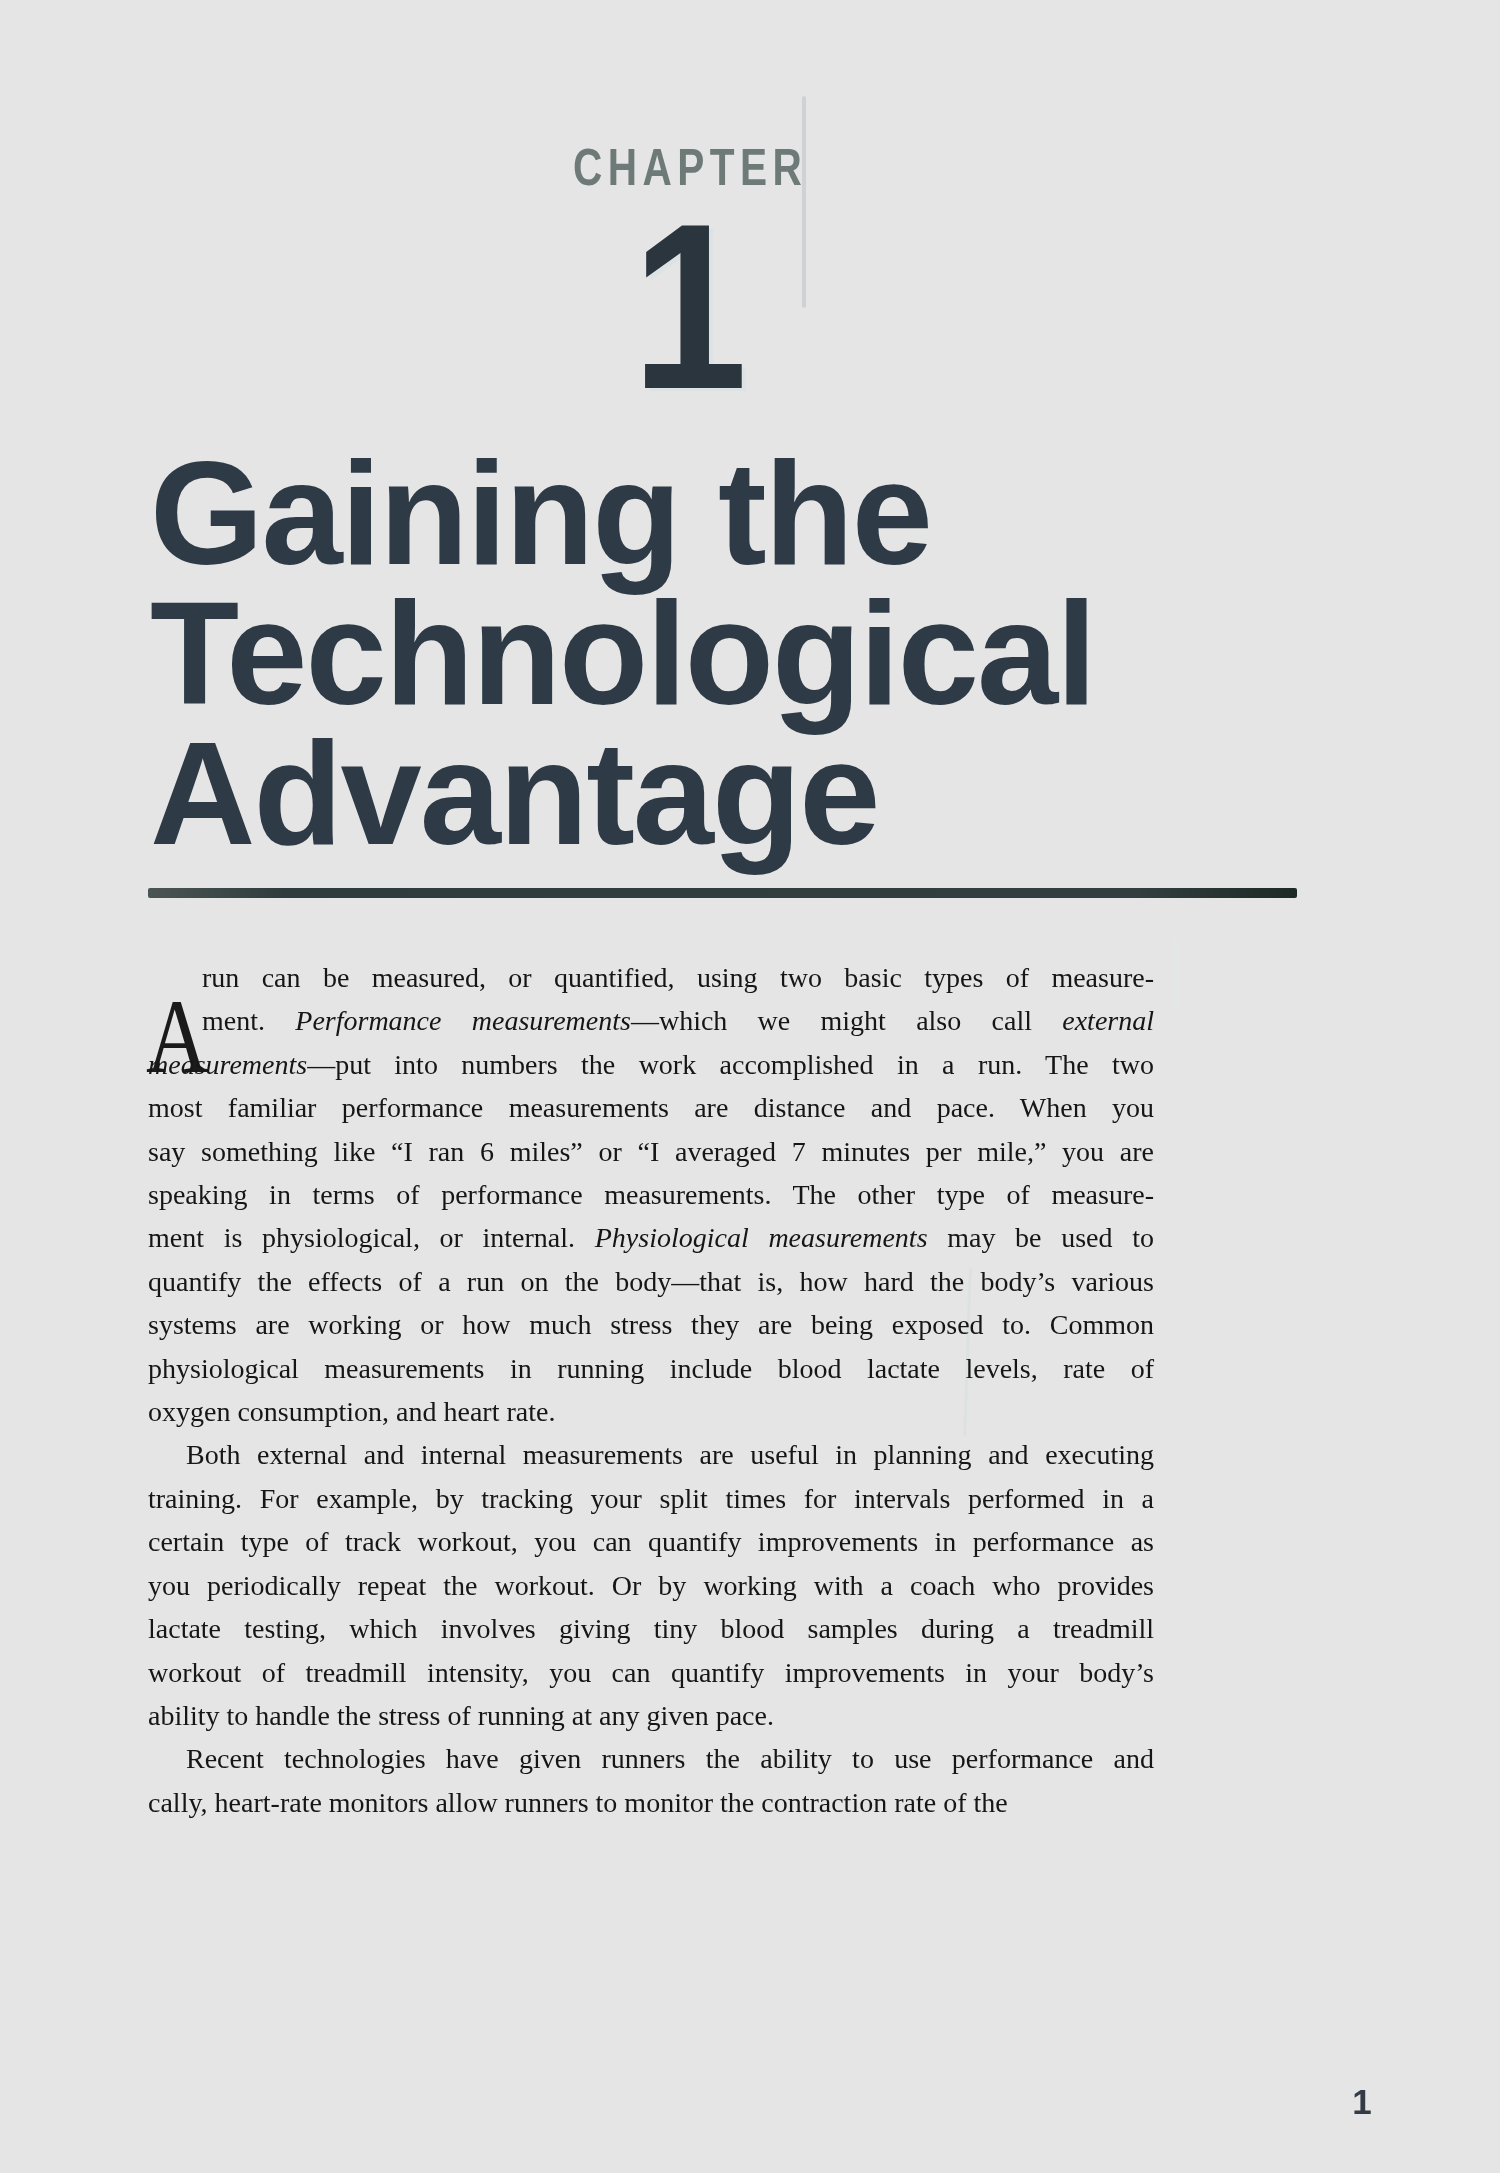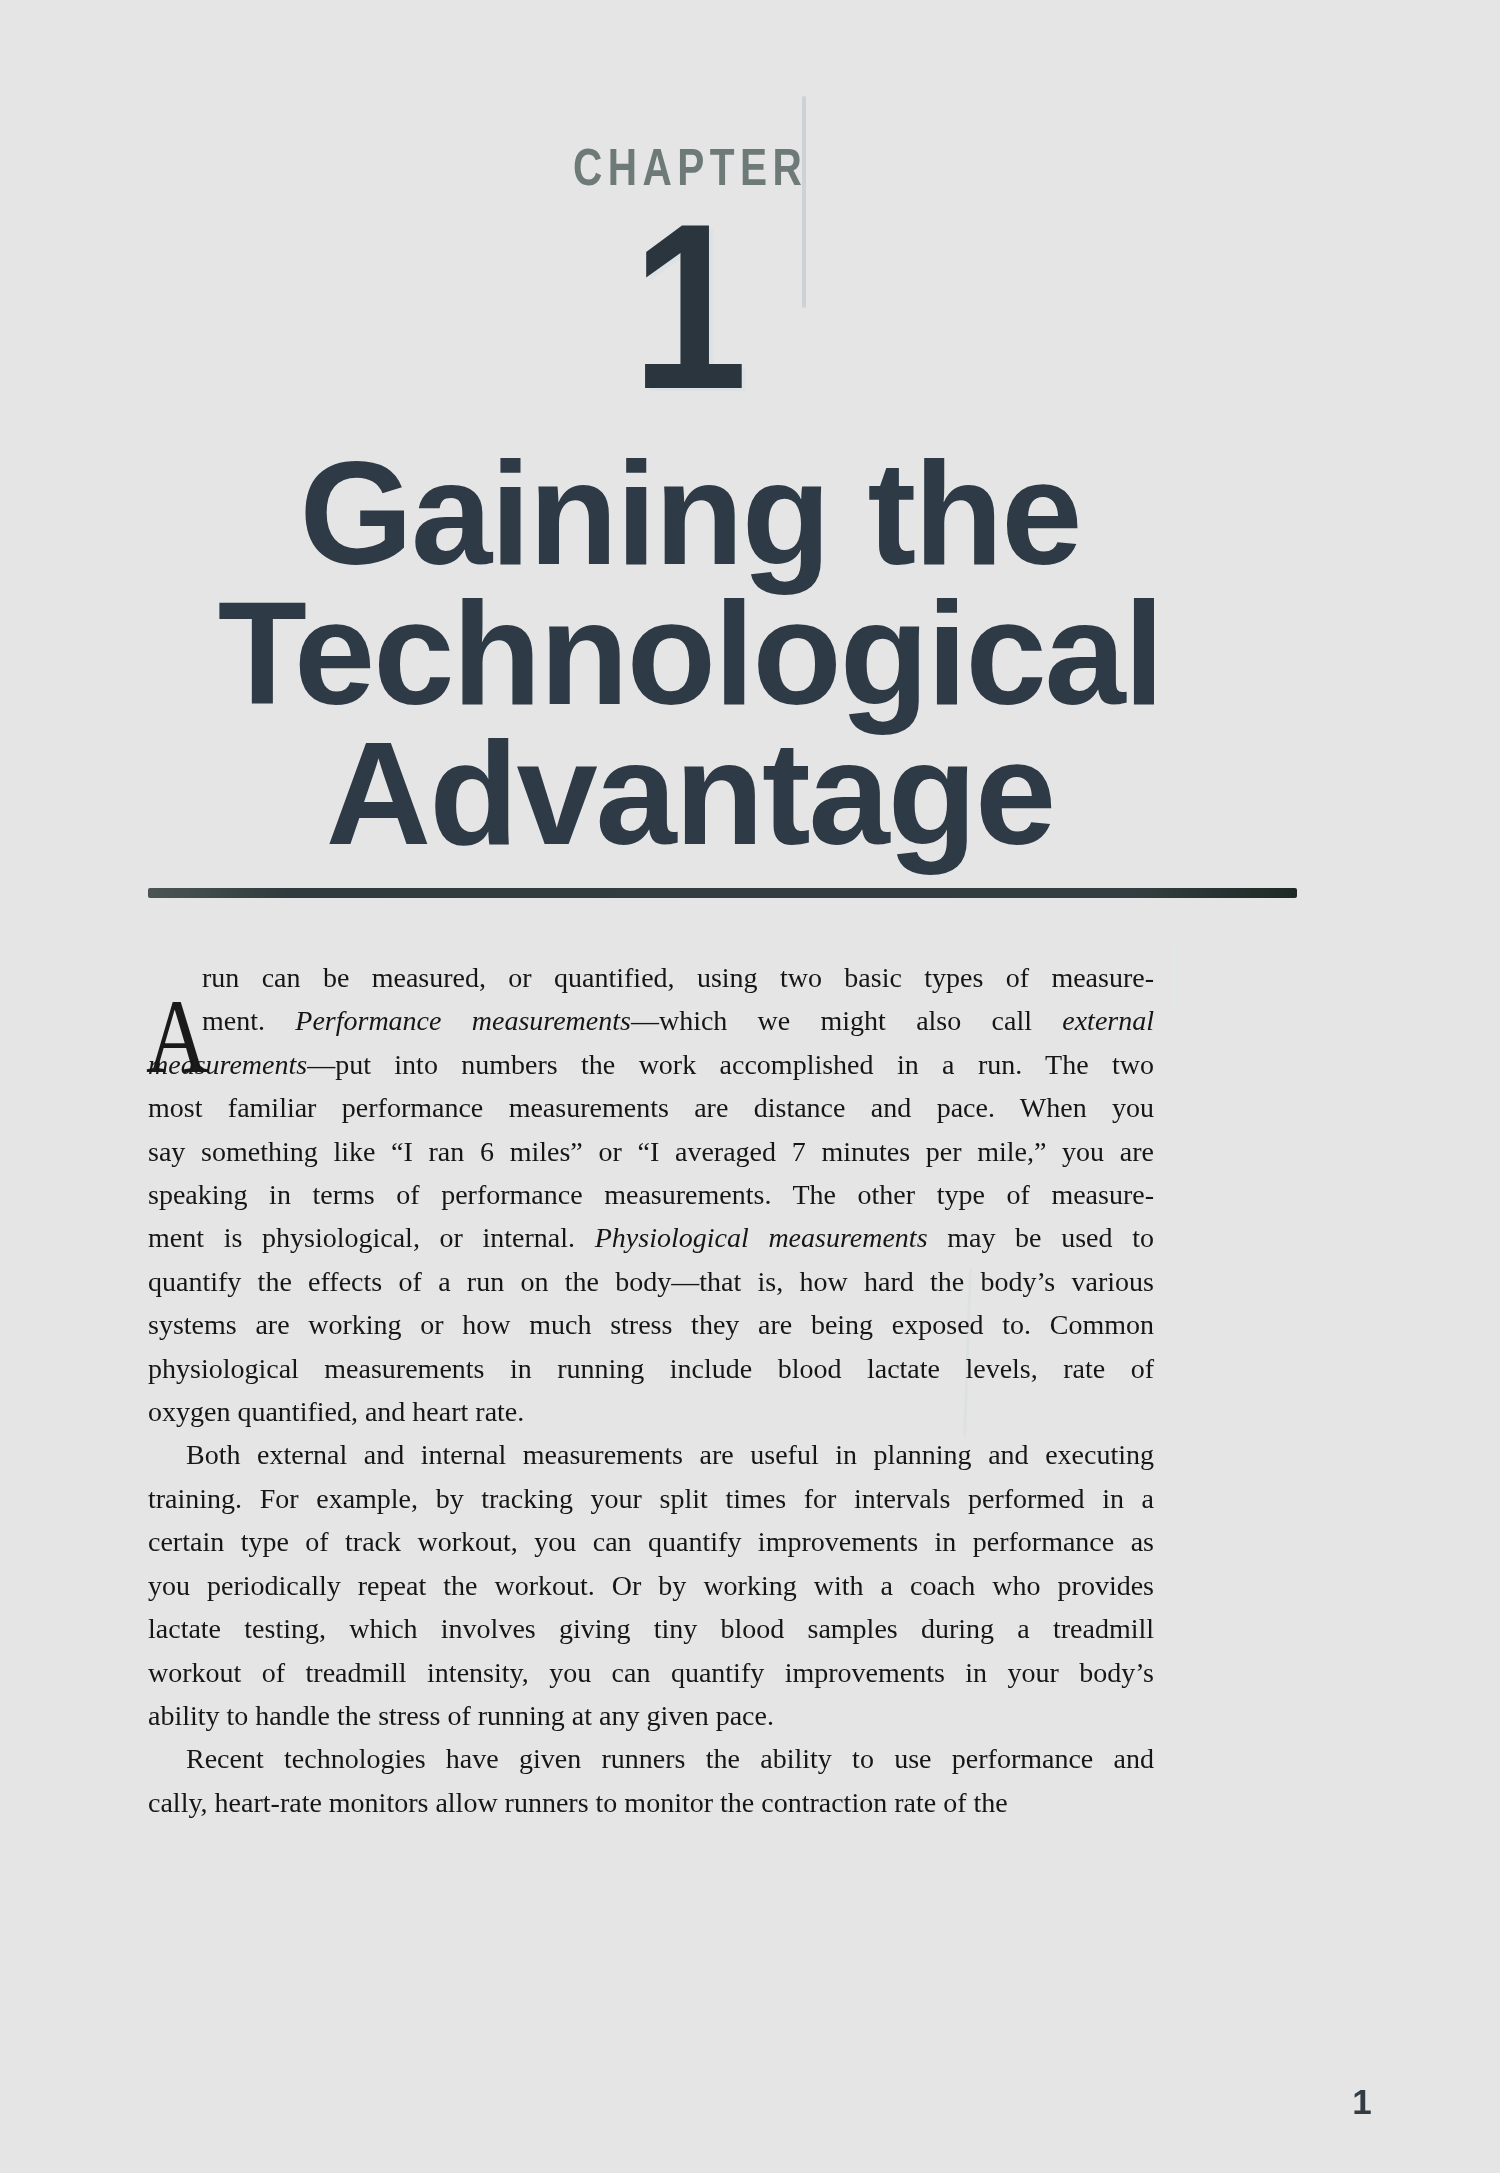--- a/index.html
+++ b/index.html
@@ -19,21 +19,21 @@
   .chapter-number{
     position:absolute;top:188px;left:150px;width:1080px;text-align:center;
     font-family:"Liberation Sans", sans-serif;font-weight:bold;font-size:236px;
     line-height:1;color:#2b353e;
     text-shadow:5px 3px 0 #dde3e5;
   }
   .chapter-number .squeeze{display:inline-block;transform:scaleX(0.88);transform-origin:center;}
 
   
   .title{
-    position:absolute;top:444px;left:150px;width:1080px;text-align:center;
+    position:absolute;top:444px;left:150px;width:1080px;
     font-family:"Liberation Sans", sans-serif;font-weight:bold;font-size:146px;
     line-height:140px;letter-spacing:-2px;color:#2e3b46;
   }
 
   
   .title-rule{
     position:absolute;left:148px;top:888px;width:1149px;height:10px;border-radius:2px;
     background:linear-gradient(to right,#4a5553,#303b3d 12%,#333e40 86%,#1d2a24);
   }
 
@@ -99,21 +99,21 @@
         <div class="body-line dc-offset"><span>run can be measured, or quantified, using two basic types of measure-</span></div>
         <div class="body-line dc-offset"><span>ment. </span><span class="it">Performance measurements</span><span>—which we might also call </span><span class="it">external</span></div>
         <div class="body-line"><span class="it">measurements</span><span>—put into numbers the work accomplished in a run. The two</span></div>
         <div class="body-line"><span>most familiar performance measurements are distance and pace. When you</span></div>
         <div class="body-line"><span>say something like “I ran 6 miles” or “I averaged 7 minutes per mile,” you are</span></div>
         <div class="body-line"><span>speaking in terms of performance measurements. The other type of measure-</span></div>
         <div class="body-line"><span>ment is physiological, or internal. </span><span class="it">Physiological measurements</span><span> may be used to</span></div>
         <div class="body-line"><span>quantify the effects of a run on the body—that is, how hard the body’s various</span></div>
         <div class="body-line"><span>systems are working or how much stress they are being exposed to. Common</span></div>
         <div class="body-line"><span>physiological measurements in running include blood lactate levels, rate of</span></div>
-        <div class="body-line last"><span>oxygen quantified, and heart rate.</span></div>
+        <div class="body-line last"><span>oxygen consumption, and heart rate.</span></div>
       </div>
       <div>
         <div class="body-line indent"><span>Both external and internal measurements are useful in planning and executing</span></div>
         <div class="body-line"><span>training. For example, by tracking your split times for intervals performed in a</span></div>
         <div class="body-line"><span>certain type of track workout, you can quantify improvements in performance as</span></div>
         <div class="body-line"><span>you periodically repeat the workout. Or by working with a coach who provides</span></div>
         <div class="body-line"><span>lactate testing, which involves giving tiny blood samples during a treadmill</span></div>
         <div class="body-line"><span>workout of treadmill intensity, you can quantify improvements in your body’s</span></div>
         <div class="body-line last"><span>ability to handle the stress of running at any given pace.</span></div>
       </div>

